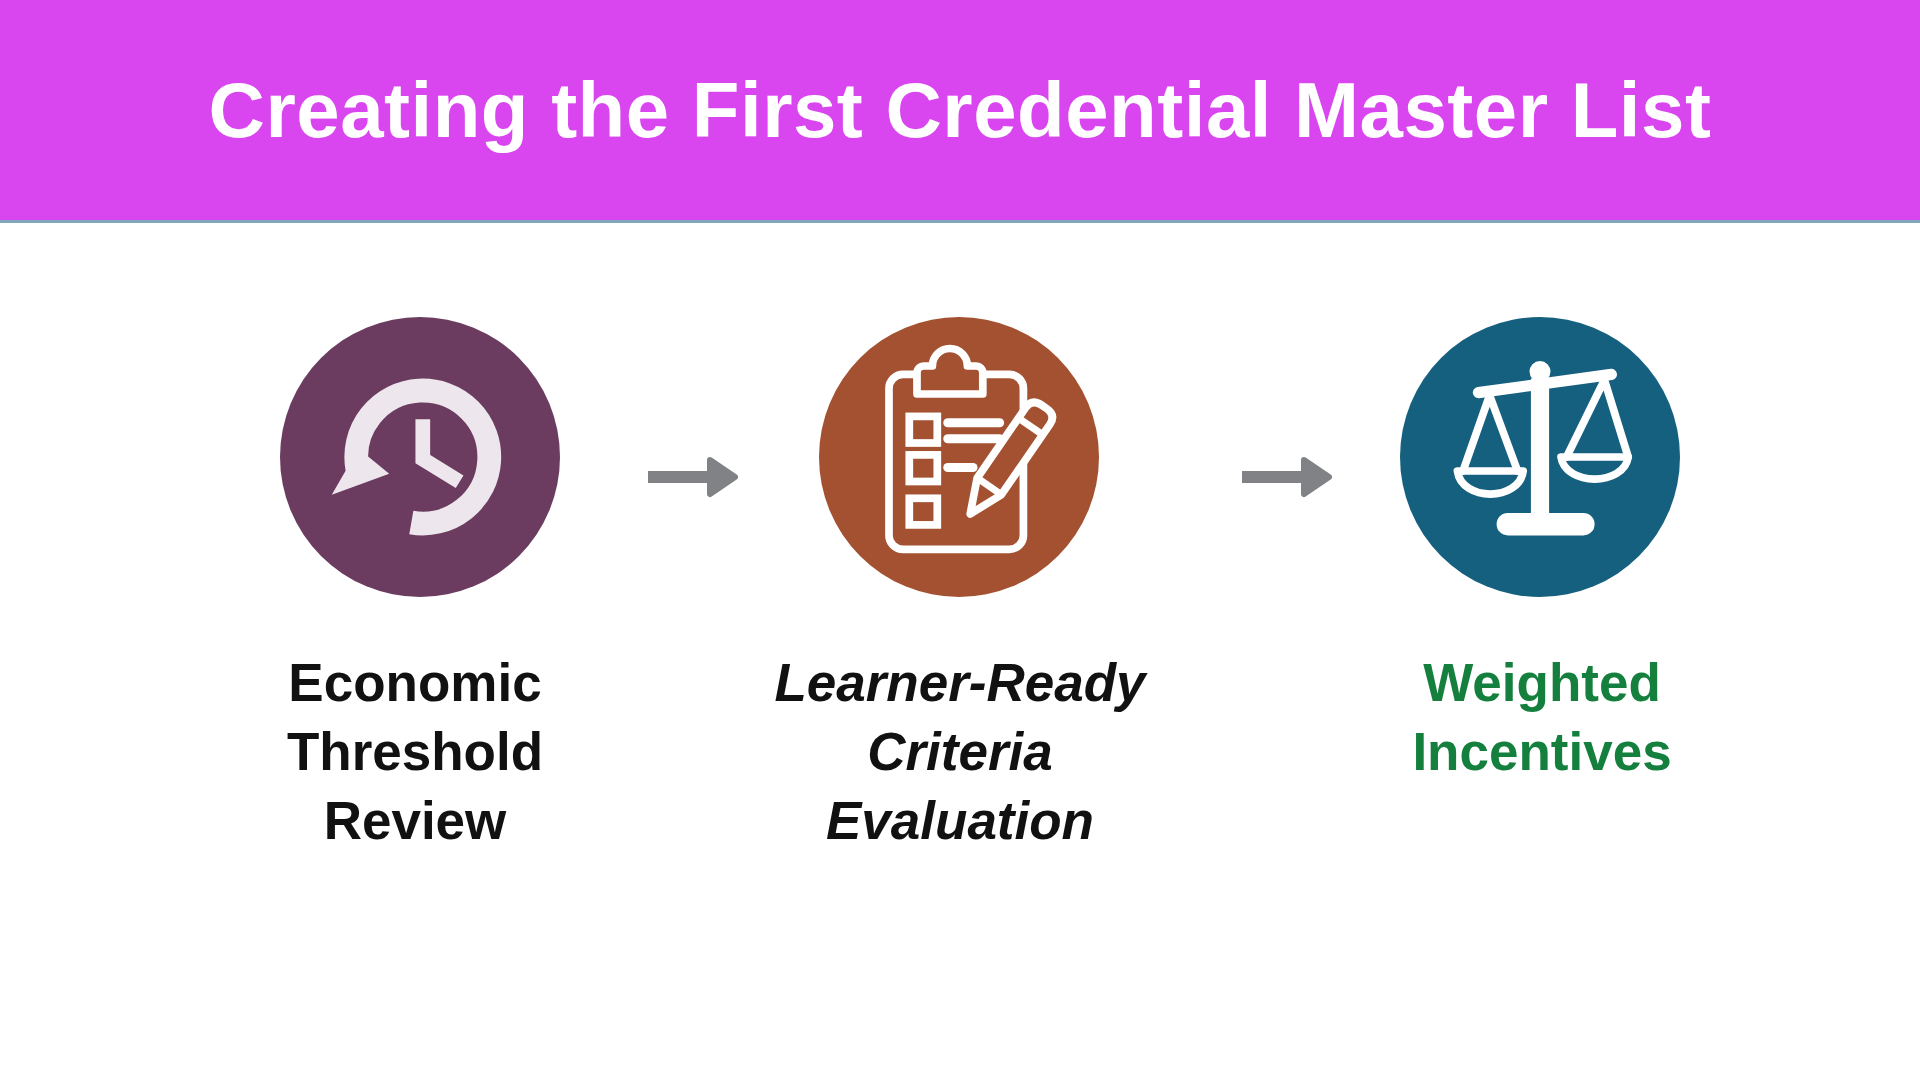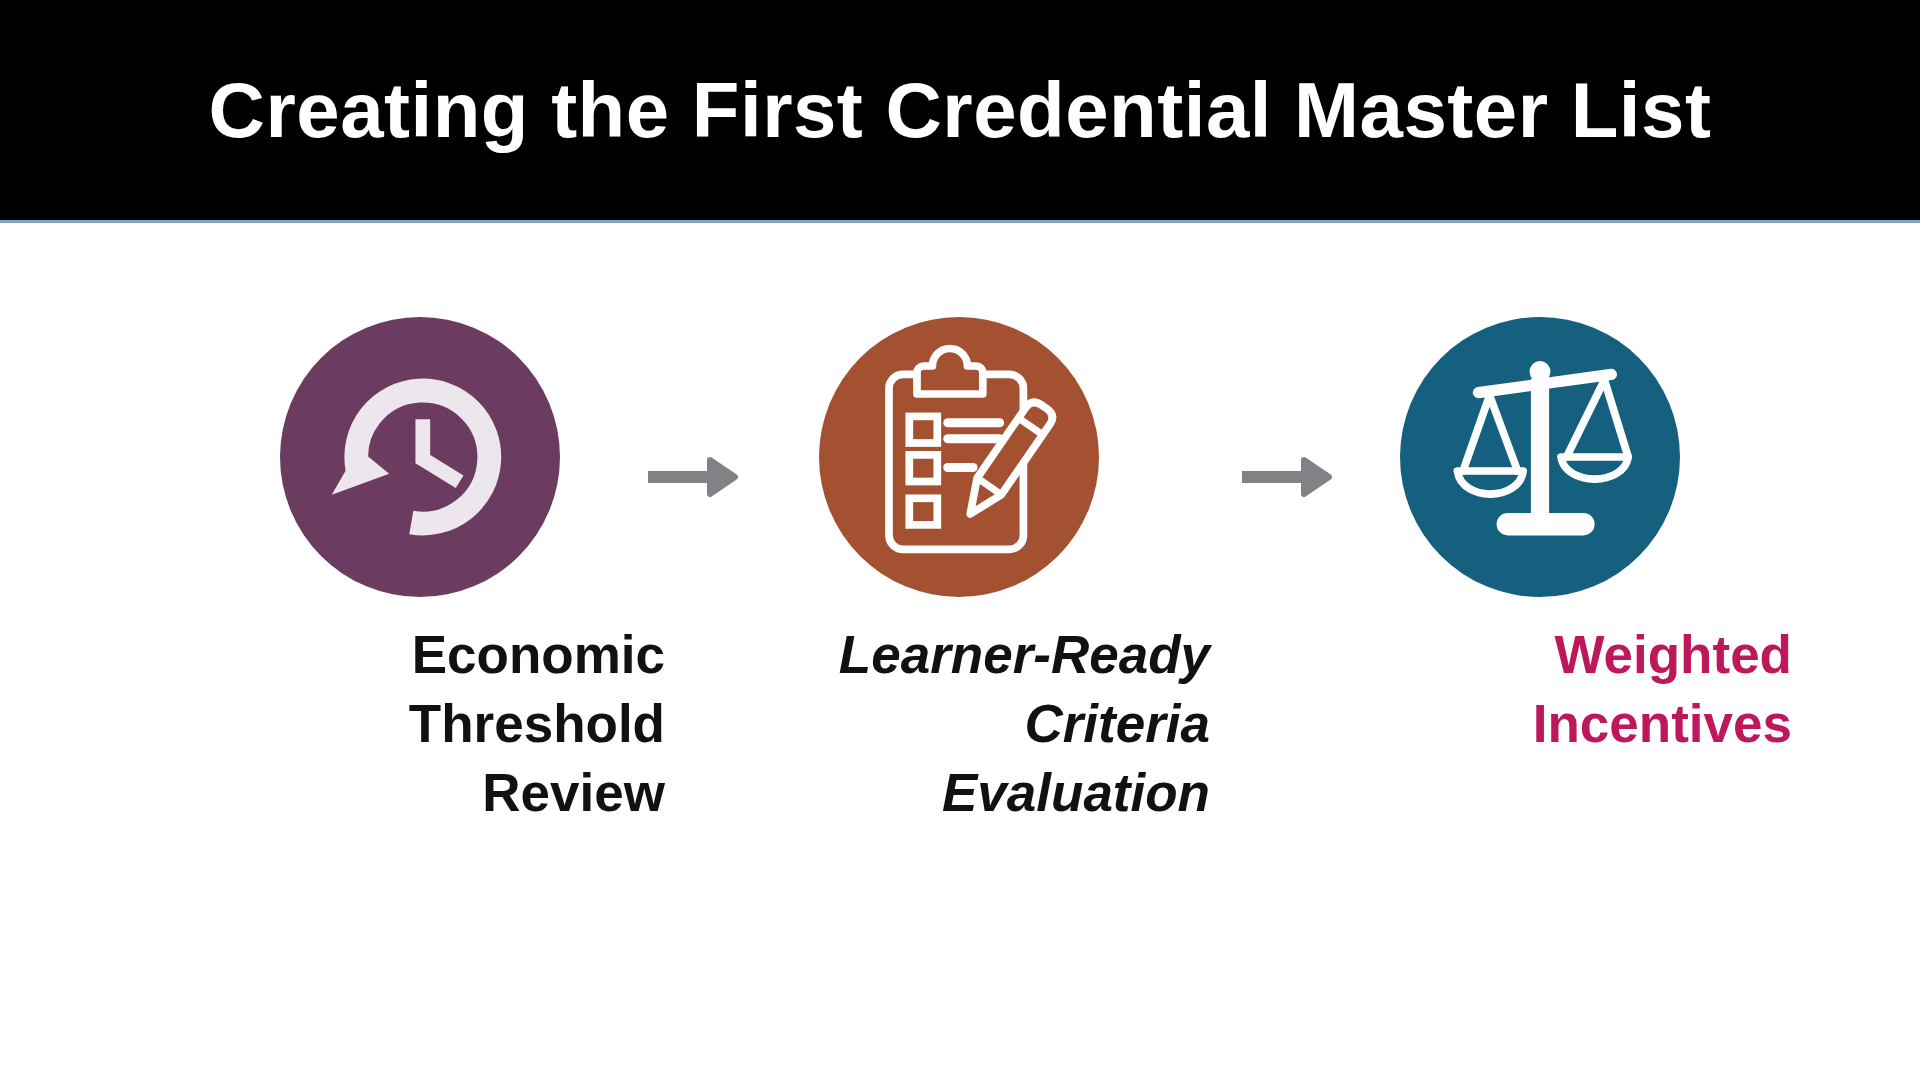--- a/index.html
+++ b/index.html
@@ -15,32 +15,32 @@
   .title{
     margin:0;font-size:78px;font-weight:bold;color:#ffffff;
     letter-spacing:0.5px;white-space:nowrap;
   }
   .circle{
     position:absolute;width:280px;height:280px;border-radius:50%;
     display:flex;align-items:center;justify-content:center;
   }
   .circle svg{position:absolute;left:0;top:0;width:280px;height:280px;}
   .step-label{
-    position:absolute;top:620px;width:500px;
+    position:absolute;top:648px;width:500px;
     font-size:53px;line-height:69px;font-weight:bold;color:#111111;
-    text-align:right;white-space:pre-line;
+    text-align:center;white-space:pre-line;
   }
   .arrow{position:absolute;width:90px;height:44px;}
 </style>
 </head>
 <body>
 
 <div class="stage" style="background: rgb(255, 255, 255);">
 
-  <header class="header" style="background: #000000; border-bottom-color: rgb(127, 166, 188);">
+  <header class="header" style="background: #d946ef; border-bottom-color: rgb(127, 166, 188);">
     <h1 class="title" style="color: rgb(255, 255, 255);">Creating the First Credential Master List</h1>
   </header>
 
   <div class="step">
     <div class="circle" style="left: 280px; top: 317px; background: rgb(107, 60, 95); color: rgb(237, 231, 237);">
       <svg viewBox="0 0 200 200" aria-hidden="true">
         <path d="M93.8 146.8 A47.5 47.5 0 1 0 55.2 108.2" fill="none" stroke="currentColor" stroke-width="17"></path>
         <polygon points="56,94 78,112 37,127" fill="currentColor"></polygon>
         <path d="M102 73 L102 101.5 L128.3 117.7" fill="none" stroke="currentColor" stroke-width="10.5" stroke-linejoin="miter"></path>
       </svg>
@@ -100,17 +100,17 @@
 
         <path d="M77 148 L131 148" fill="none" stroke="currentColor" stroke-width="16" stroke-linecap="round"></path>
 
         <path d="M64 56 L45 110 M64 56 L84 110" fill="none" stroke="currentColor" stroke-width="5.5" stroke-linecap="round"></path>
         <path d="M41 110 L88 110 C85 132 44 132 41 110 Z" fill="none" stroke="currentColor" stroke-width="5.5" stroke-linejoin="round"></path>
 
         <path d="M146 45 L119 100 M146 45 L163 100" fill="none" stroke="currentColor" stroke-width="5.5" stroke-linecap="round"></path>
         <path d="M115 100 L163 100 C160 121 118 121 115 100 Z" fill="none" stroke="currentColor" stroke-width="5.5" stroke-linejoin="round"></path>
       </svg>
     </div>
-    <div class="step-label" style="left: 1292px; color: #be185d;">Weighted
+    <div class="step-label" style="left: 1292px; color: #15803d;">Weighted
 Incentives</div>
   </div>
 
 </div>
 
 </body></html>

